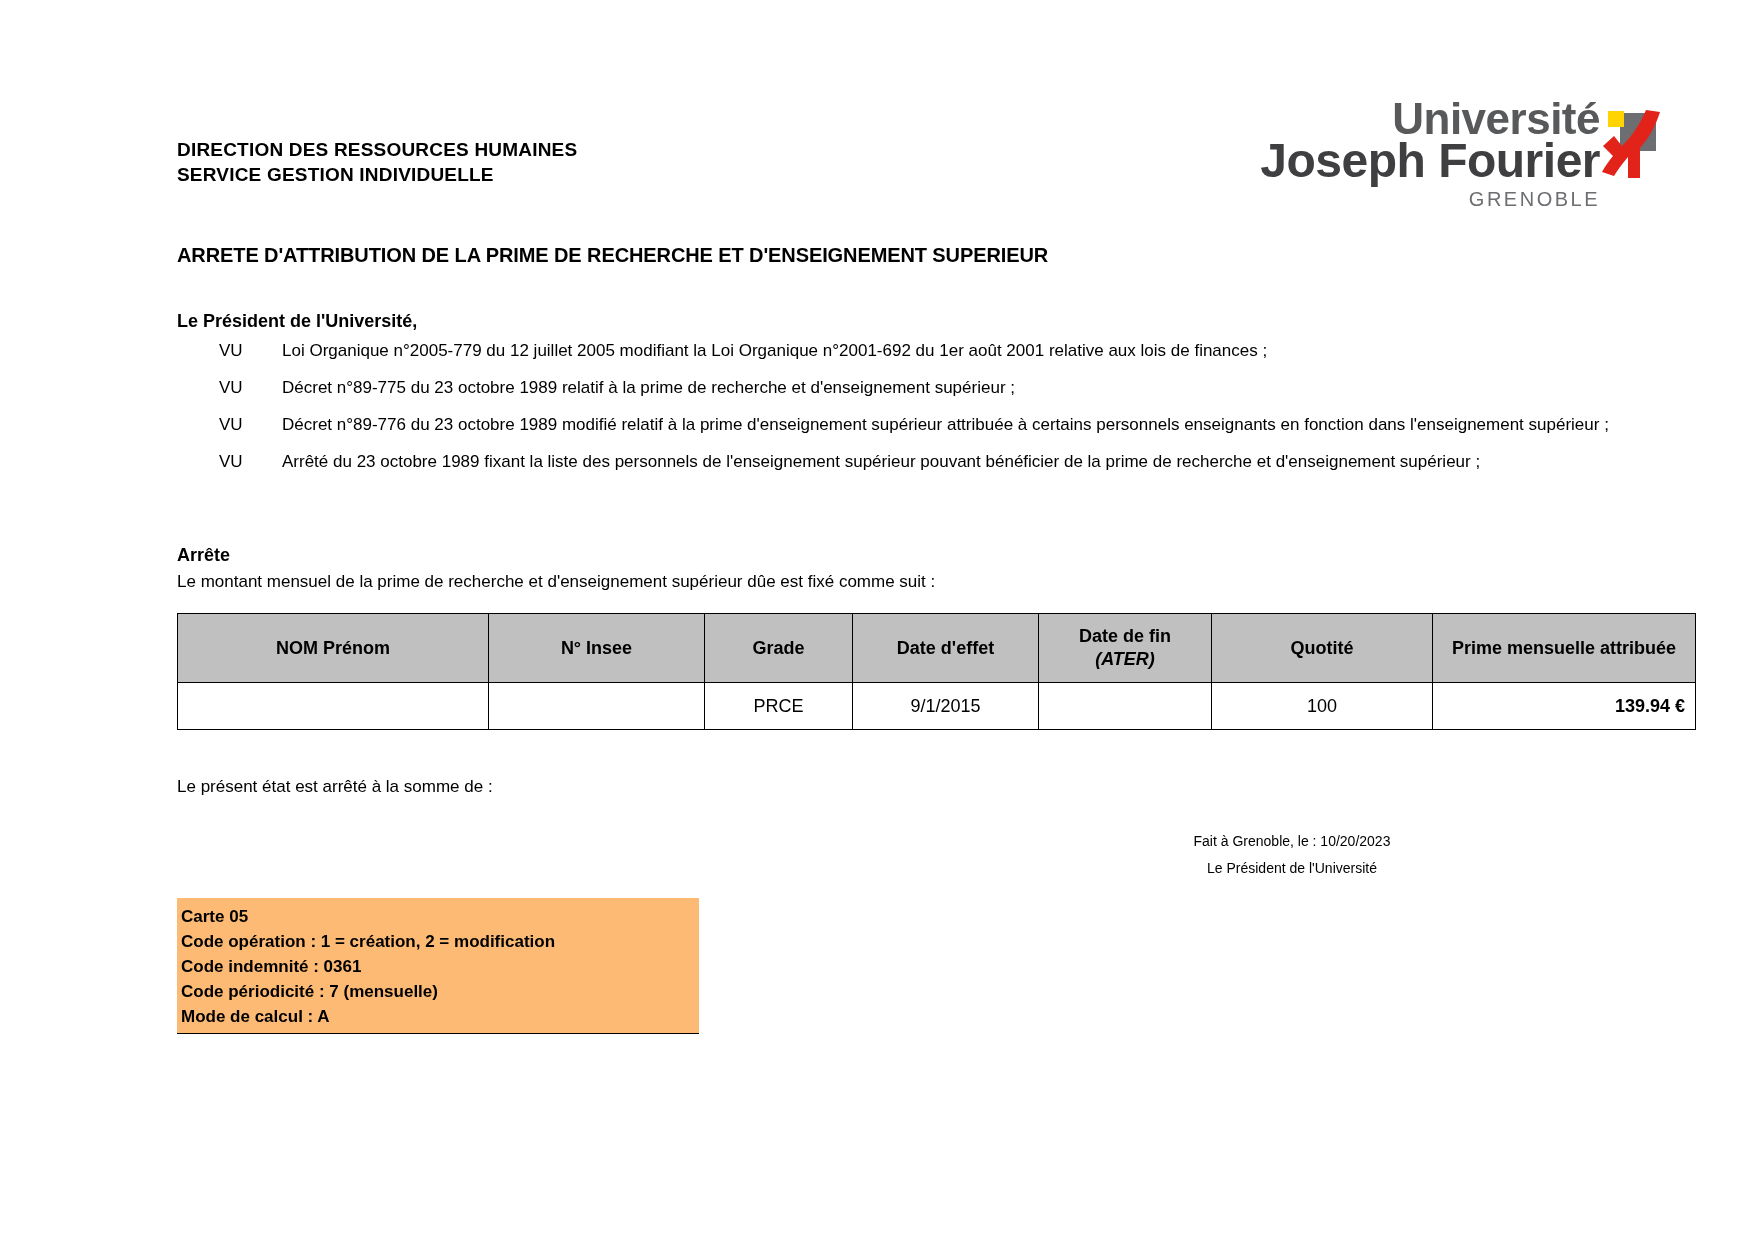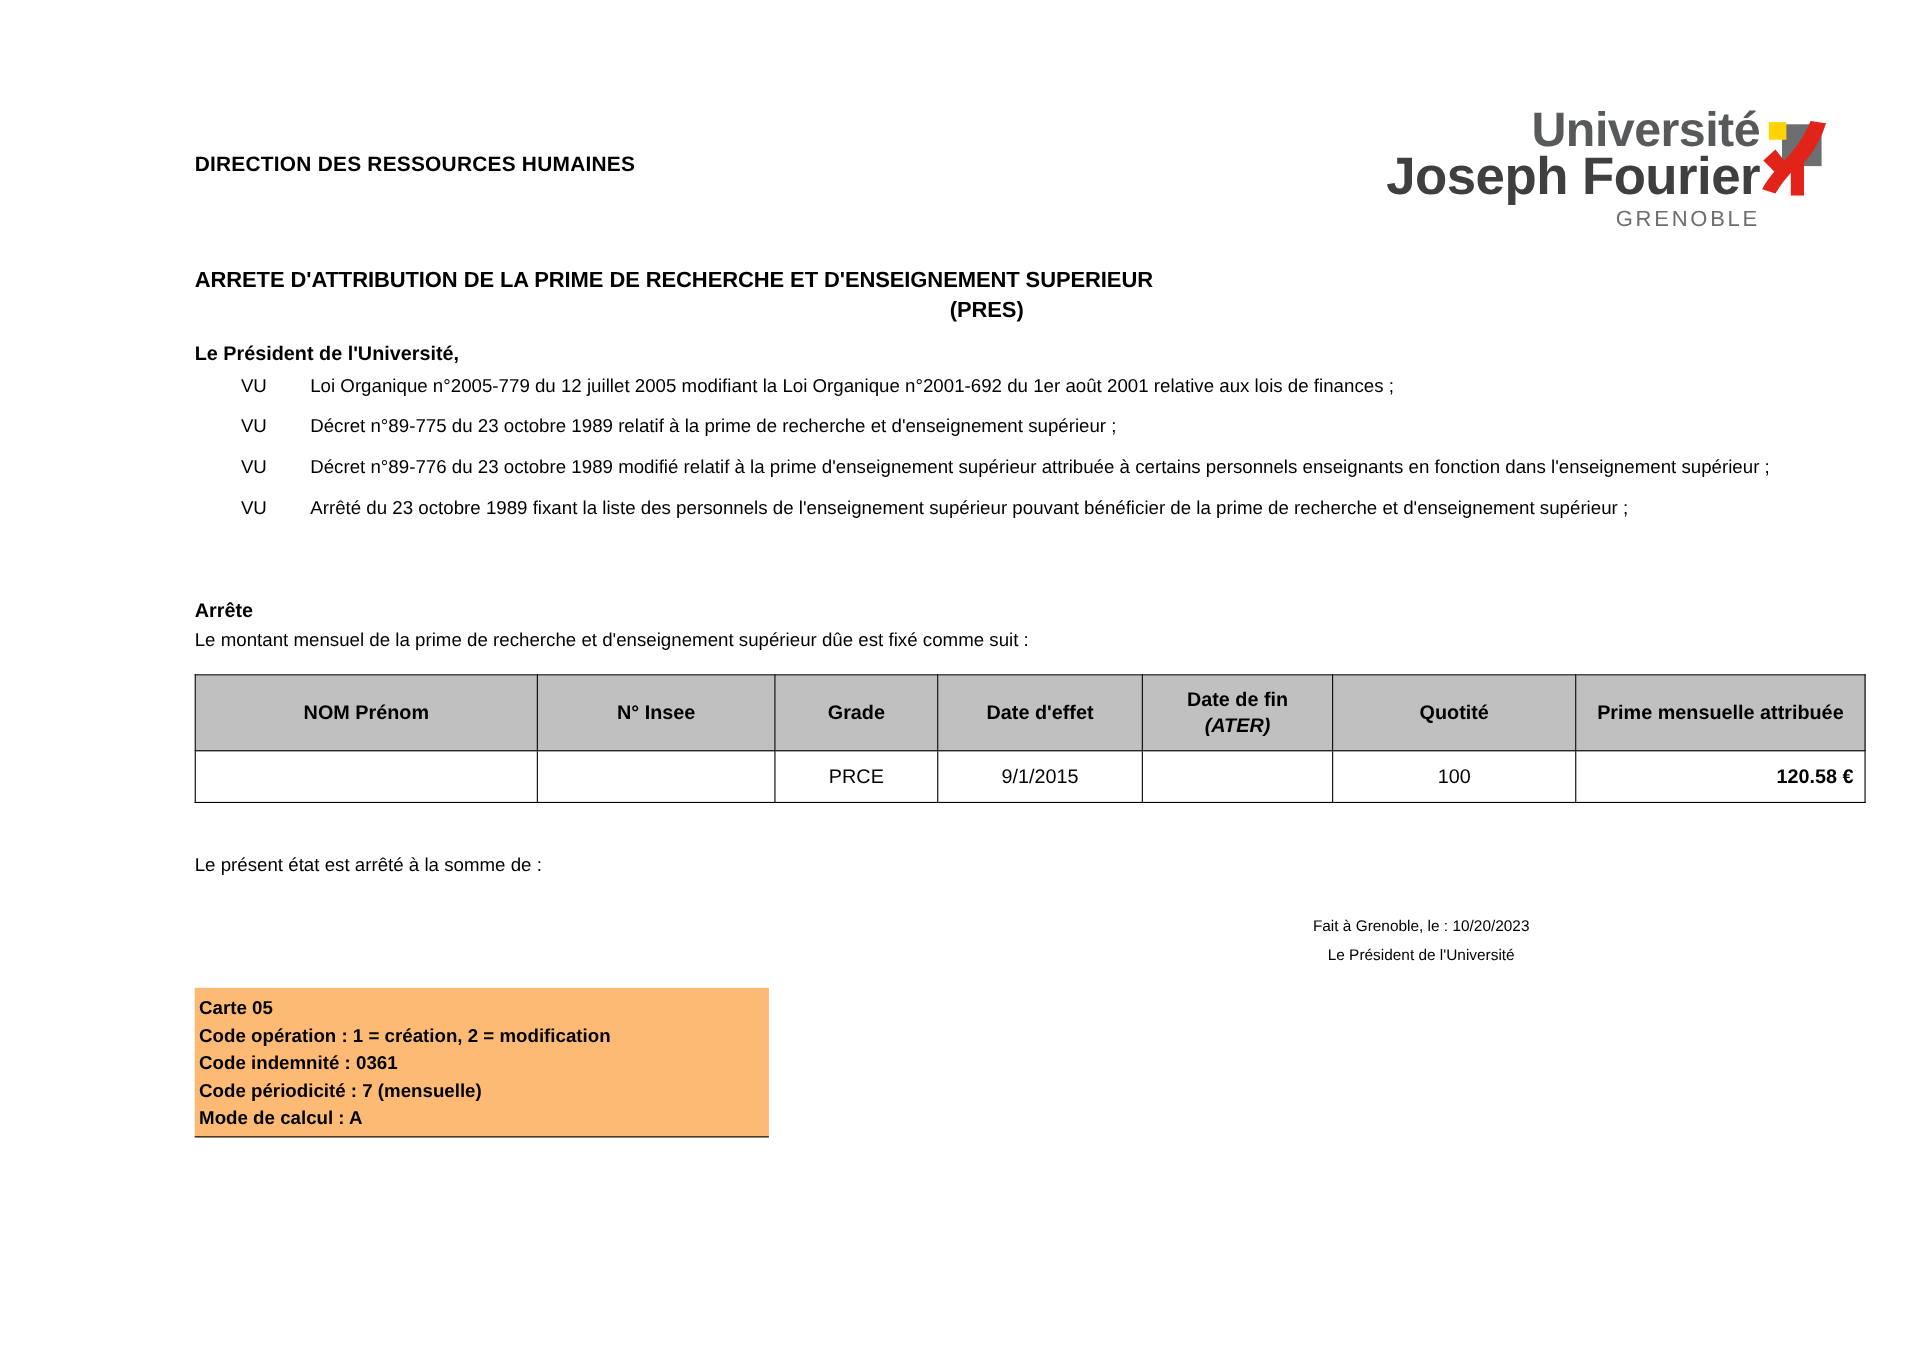--- a/index.html
+++ b/index.html
@@ -251,38 +251,38 @@
   }
   .code-box span { display: block; }
 </style>
 </head>
 <body>
 
 <div class="page">
 
   <div class="dept-block">
     <div>DIRECTION DES RESSOURCES HUMAINES</div>
+    <div>SERVICE GESTION INDIVIDUELLE</div>
   </div>
 
   <div class="logo">
     <div class="logo-line1">Université</div>
     <div class="logo-line2">Joseph Fourier</div>
     <div class="logo-line3">GRENOBLE</div>
     <div class="emblem">
       <div class="sq-gray"></div>
       <div class="sq-yellow"></div>
       <svg class="x-shape" viewBox="0 0 62 72">
         <path d="M46 4 C40 18 32 30 22 40 L14 30 L3 40 L13 50 C9 55 5 60 2 66 L14 70 C18 63 23 57 28 51 L28 72 L40 72 L40 42 C49 32 56 19 60 6 Z" fill="#e2231a"></path>
       </svg>
     </div>
   </div>
 
   <div class="doc-title">
     <span class="l1">ARRETE D'ATTRIBUTION DE LA PRIME DE RECHERCHE ET D'ENSEIGNEMENT SUPERIEUR</span>
-    <span class="l2">(PRES)</span>
   </div>
 
   <div class="president-label">Le Président de l'Université,</div>
 
   <div class="vu-list">
     <div class="vu-row">
       <div class="vu-tag">VU</div>
       <div class="vu-text">Loi Organique n°2005-779 du 12 juillet 2005 modifiant la Loi Organique n°2001-692 du 1er août 2001 relative aux lois de finances ;</div>
     </div>
     <div class="vu-row">
@@ -318,21 +318,21 @@
       </tr>
     </thead>
     <tbody>
       <tr>
         <td></td>
         <td></td>
         <td>PRCE</td>
         <td>9/1/2015</td>
         <td></td>
         <td>100</td>
-        <td class="amount">120.58 €</td>
+        <td class="amount">139.94 €</td>
       </tr>
     </tbody>
   </table>
 
   <div class="somme-line">Le présent état est arrêté à la somme de :</div>
 
   <div class="signature">
     <span class="sig-place">Fait à Grenoble, le :  10/20/2023</span>
     <span class="sig-role">Le Président de l'Université</span>
   </div>

